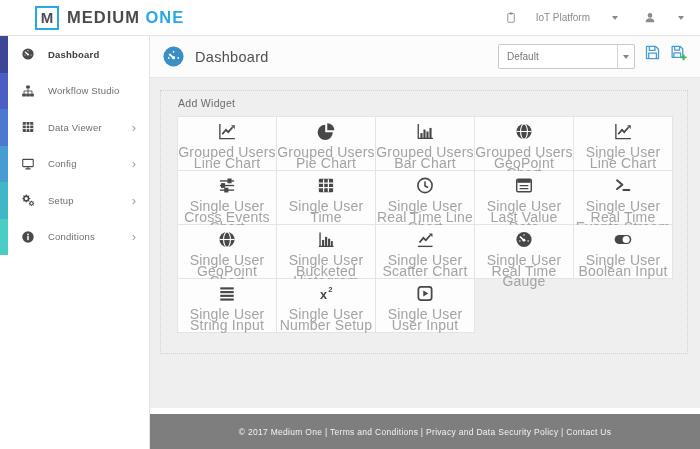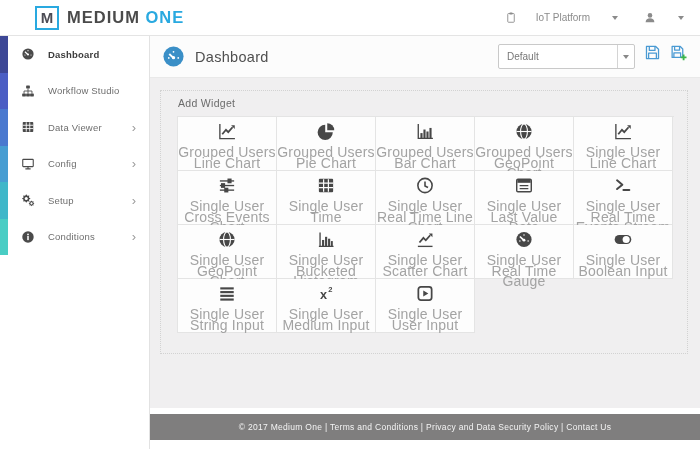--- a/index.html
+++ b/index.html
@@ -56,21 +56,21 @@
   .panel-title{font-size:10.5px;color:#6b6b6b;letter-spacing:0.3px;line-height:11px;margin:3px 0 7px 1px;}
   .grid{display:grid;grid-template-columns:repeat(5,99px);border-top:1px solid #e4e4e4;
     border-left:1px solid #e4e4e4;width:497px;}
   .cell{height:54px;background:#fdfdfd;border-right:1px solid #e4e4e4;border-bottom:1px solid #e4e4e4;
     text-align:center;padding-top:5px;cursor:pointer;}
   .icn{display:inline-block;height:19px;width:22px;color:#474747;}
   .icn svg{height:19px;width:22px;display:block;margin:0 auto;}
   .l1,.l2{font-size:14px;color:#a3a3a3;line-height:10.5px;letter-spacing:0.2px;}
   .l1{margin-top:2px;}
 
-  .footer{position:absolute;left:150px;top:414px;width:550px;height:26px;background:var(--footer-bg);
+  .footer{position:absolute;left:150px;top:414px;width:550px;height:36px;background:var(--footer-bg);
     color:#f4f4f4;display:flex;align-items:center;justify-content:center;font-size:8.5px;letter-spacing:0.3px;}
 </style>
 </head>
 <body>
 
 <div>
 
   <header class="top-header">
     <div class="logo">
       <span class="logo-box">M</span>
@@ -407,21 +407,21 @@
     <div class="l1">Single User</div>
     <div class="l2">String Input</div>
   </div>
 
   <div class="cell">
     <span class="icn"><svg viewBox="0 0 24 24" fill="currentColor" xmlns="http://www.w3.org/2000/svg">
                 <text x="4.5" y="18.5" font-family="Liberation Sans, sans-serif" font-size="16" font-weight="bold">x</text>
                 <text x="14.8" y="10.5" font-family="Liberation Sans, sans-serif" font-size="9.5" font-weight="bold">2</text>
               </svg></span>
     <div class="l1">Single User</div>
-    <div class="l2">Medium Input</div>
+    <div class="l2">Number Setup</div>
   </div>
 
   <div class="cell">
     <span class="icn"><svg viewBox="0 0 24 24" fill="currentColor" xmlns="http://www.w3.org/2000/svg">
                 <rect x="3.6" y="3.6" width="16.8" height="16.8" rx="3.2" fill="none" stroke="currentColor" stroke-width="2.2"></rect>
                 <polygon points="9.8,8.2 16.2,12 9.8,15.8"></polygon>
               </svg></span>
     <div class="l1">Single User</div>
     <div class="l2">User Input</div>
   </div>

